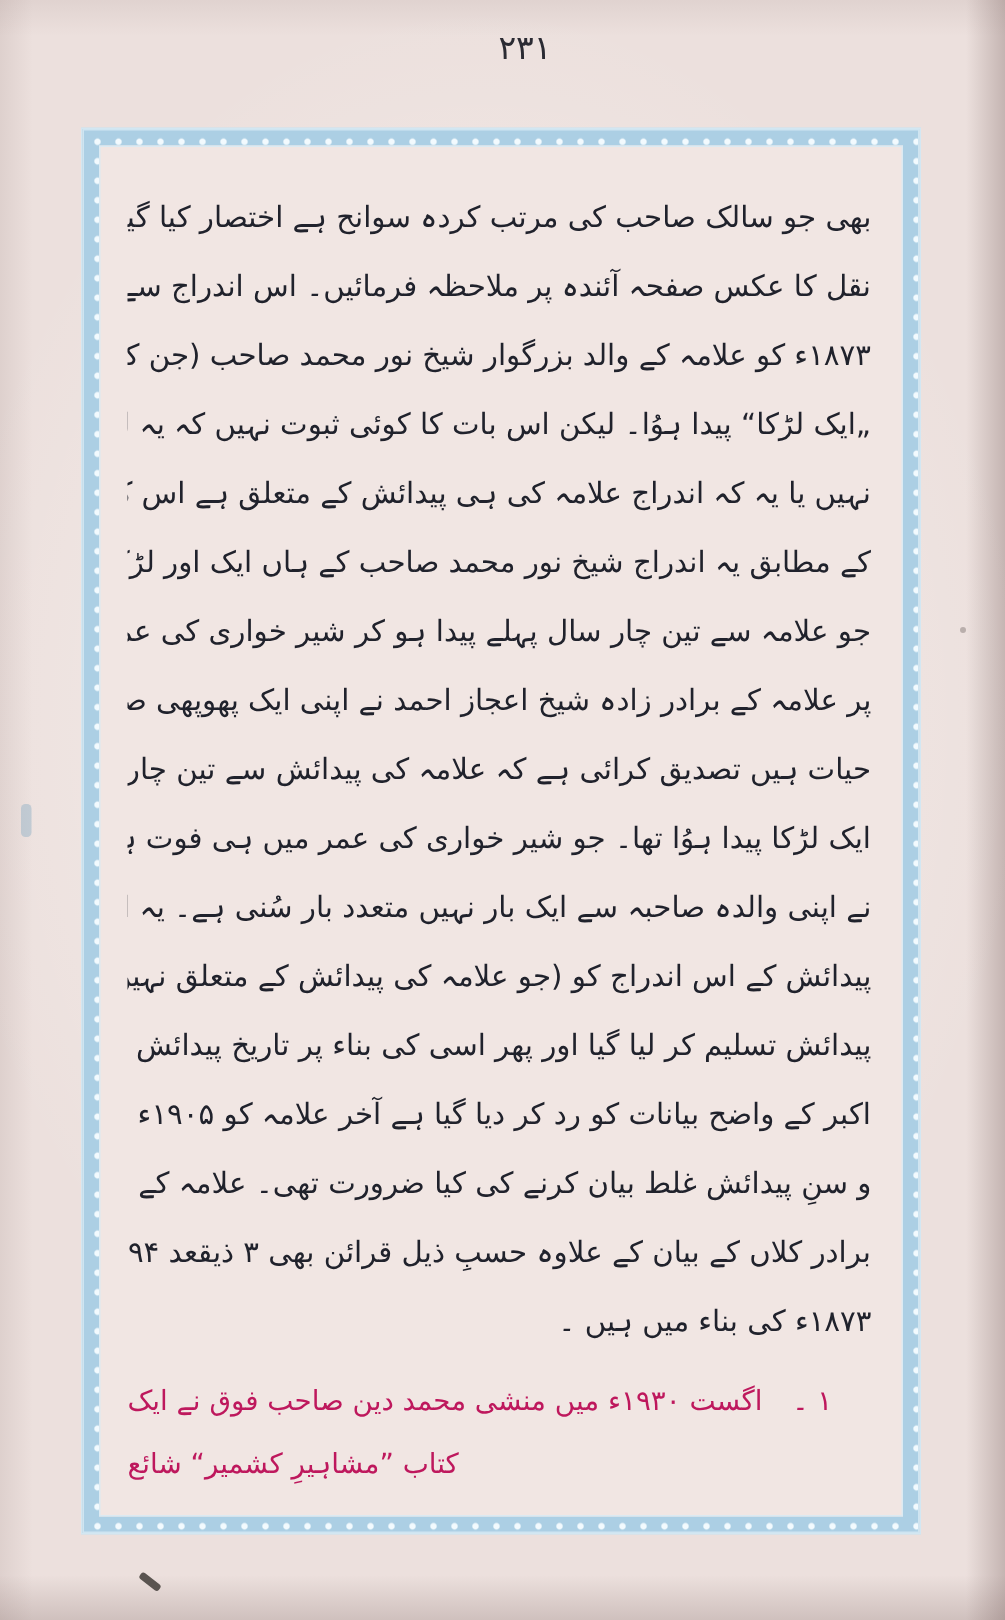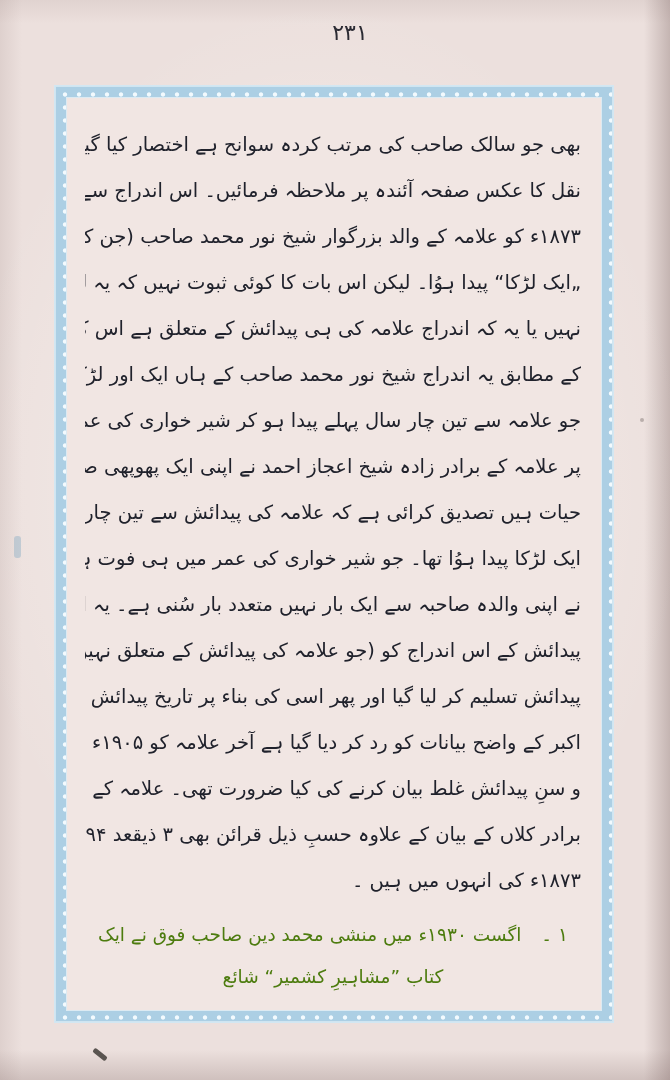--- a/index.html
+++ b/index.html
@@ -45,21 +45,21 @@
     text-align:justify;text-align-last:justify;
     overflow:hidden;white-space:nowrap;
   }
   .text-line.short{
     text-align:right;text-align-last:right;white-space:normal;
   }
   .footnote{
     direction:rtl;
     margin-top:10px;
     font-size:18.5px;line-height:42px;
-    text-align:center;color:#4d7c0f;
+    text-align:left;color:#be185d;
   }
   .footnote .marker{margin-left:14px;}
   .speck{position:absolute;border-radius:50%;pointer-events:none;}
   .speck.s1{left:92px;top:1052px;width:16px;height:5px;background:#5a5450;transform:rotate(38deg);border-radius:2px;}
   .speck.s2{left:14px;top:536px;width:7px;height:22px;background:rgba(150,180,200,0.5);border-radius:3px;}
   .speck.s3{left:640px;top:418px;width:4px;height:4px;background:rgba(90,80,78,0.35);}
 </style>
 </head>
 <body>
 
@@ -79,21 +79,21 @@
       <div class="text-line">جو علامہ سے تین چار سال پہلے پیدا ہو کر شیر خواری کی عمر میں وفات پا گیا۔ میری درخواست</div>
       <div class="text-line">پر علامہ کے برادر زادہ شیخ اعجاز احمد نے اپنی ایک پھوپھی صاحبہ سے جو ابھی بفضل تعالیٰ</div>
       <div class="text-line">حیات ہیں تصدیق کرائی ہے کہ علامہ کی پیدائش سے تین چار سال قبل ان کے والد کے ہاں</div>
       <div class="text-line">ایک لڑکا پیدا ہوُا تھا۔ جو شیر خواری کی عمر میں ہی فوت ہو گیا۔ وہ فرماتی ہیں کہ یہ بات انہوں</div>
       <div class="text-line">نے اپنی والدہ صاحبہ سے ایک بار نہیں متعدد بار سُنی ہے۔ یہ امر قابلِ افسوس ہے۔ کہ رجسٹر</div>
       <div class="text-line">پیدائش کے اس اندراج کو (جو علامہ کی پیدائش کے متعلق نہیں) بغیر کافی تحقیق کے ان کی تاریخ</div>
       <div class="text-line">پیدائش تسلیم کر لیا گیا اور پھر اسی کی بناء پر تاریخ پیدائش کے متعلق علامہ کے اپنے اور ان کے برادر</div>
       <div class="text-line">اکبر کے واضح بیانات کو رد کر دیا گیا ہے آخر علامہ کو ۱۹۰۵ء میں اور پھر ۱۹۳۱ء میں اپنی تاریخ</div>
       <div class="text-line">و سنِ پیدائش غلط بیان کرنے کی کیا ضرورت تھی۔ علامہ کے اپنے واضح بیانات اور ان کے</div>
       <div class="text-line">برادر کلاں کے بیان کے علاوہ حسبِ ذیل قرائن بھی ۳ ذیقعد ۱۲۹۴ھ کی تائید اور ۲۲ فروری</div>
-      <div class="text-line short">۱۸۷۳ء کی انہوں میں ہیں ۔</div>
+      <div class="text-line short">۱۸۷۳ء کی بناء میں ہیں ۔</div>
       <div class="footnote">
         <span class="marker">۱ ۔</span>
         <span>اگست ۱۹۳۰ء میں منشی محمد دین صاحب فوق نے ایک کتاب ”مشاہیرِ کشمیر“ شائع</span>
       </div>
     </div>
   </div>
 </div>
 
 <div class="speck s1"></div>
 <div class="speck s2"></div>

